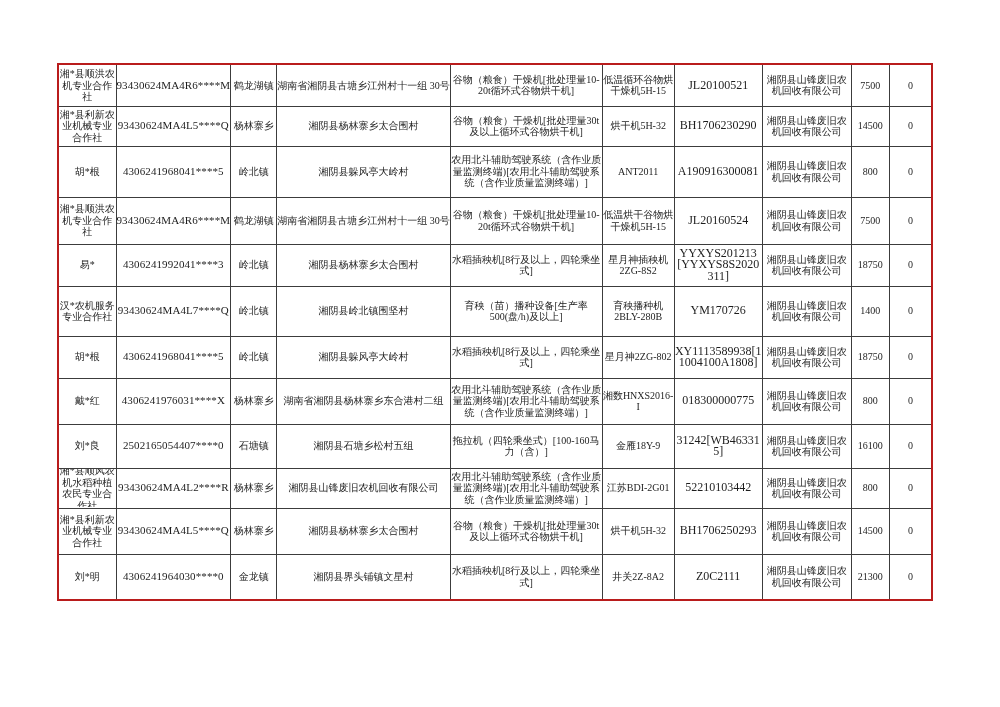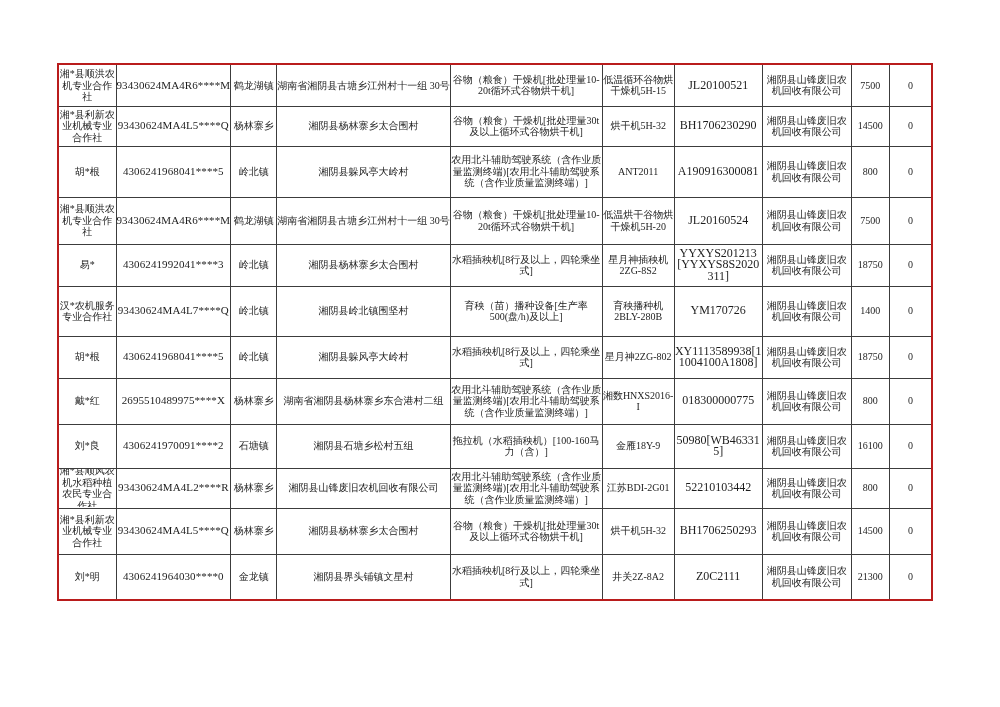--- a/index.html
+++ b/index.html
@@ -163,21 +163,21 @@
         <td>
           <div class="cell c-town">鹤龙湖镇</div>
         </td>
         <td>
           <div class="cell c-address">湖南省湘阴县古塘乡江州村十一组 30号</div>
         </td>
         <td>
           <div class="cell c-machine">谷物（粮食）干燥机[批处理量10-20t循环式谷物烘干机]</div>
         </td>
         <td>
-          <div class="cell c-model">低温烘干谷物烘干燥机5H-20</div>
+          <div class="cell c-model">低温烘干谷物烘干燥机5H-15</div>
         </td>
         <td>
           <div class="cell c-serial">JL20160524</div>
         </td>
         <td>
           <div class="cell c-company">湘阴县山锋废旧农机回收有限公司</div>
         </td>
         <td>
           <div class="cell c-amount">7500</div>
         </td>
@@ -279,21 +279,21 @@
         </td>
         <td>
           <div class="cell c-count">0</div>
         </td>
       </tr>
       <tr class="r7">
         <td>
           <div class="cell c-name">戴*红</div>
         </td>
         <td>
-          <div class="cell c-id">2695510489975****X</div>
+          <div class="cell c-id">4306241976031****X</div>
         </td>
         <td>
           <div class="cell c-town">杨林寨乡</div>
         </td>
         <td>
           <div class="cell c-address">湖南省湘阴县杨林寨乡东合港村二组</div>
         </td>
         <td>
           <div class="cell c-machine">农用北斗辅助驾驶系统（含作业质量监测终端)[农用北斗辅助驾驶系统（含作业质量监测终端）]</div>
         </td>
@@ -311,36 +311,36 @@
         </td>
         <td>
           <div class="cell c-count">0</div>
         </td>
       </tr>
       <tr class="r8">
         <td>
           <div class="cell c-name">刘*良</div>
         </td>
         <td>
-          <div class="cell c-id">4306241970091****2</div>
+          <div class="cell c-id">2502165054407****0</div>
         </td>
         <td>
           <div class="cell c-town">石塘镇</div>
         </td>
         <td>
           <div class="cell c-address">湘阴县石塘乡松村五组</div>
         </td>
         <td>
-          <div class="cell c-machine">拖拉机（水稻插秧机）[100-160马力（含）]</div>
+          <div class="cell c-machine">拖拉机（四轮乘坐式）[100-160马力（含）]</div>
         </td>
         <td>
           <div class="cell c-model">金雁18Y-9</div>
         </td>
         <td>
-          <div class="cell c-serial">50980[WB463315]</div>
+          <div class="cell c-serial">31242[WB463315]</div>
         </td>
         <td>
           <div class="cell c-company">湘阴县山锋废旧农机回收有限公司</div>
         </td>
         <td>
           <div class="cell c-amount">16100</div>
         </td>
         <td>
           <div class="cell c-count">0</div>
         </td>

